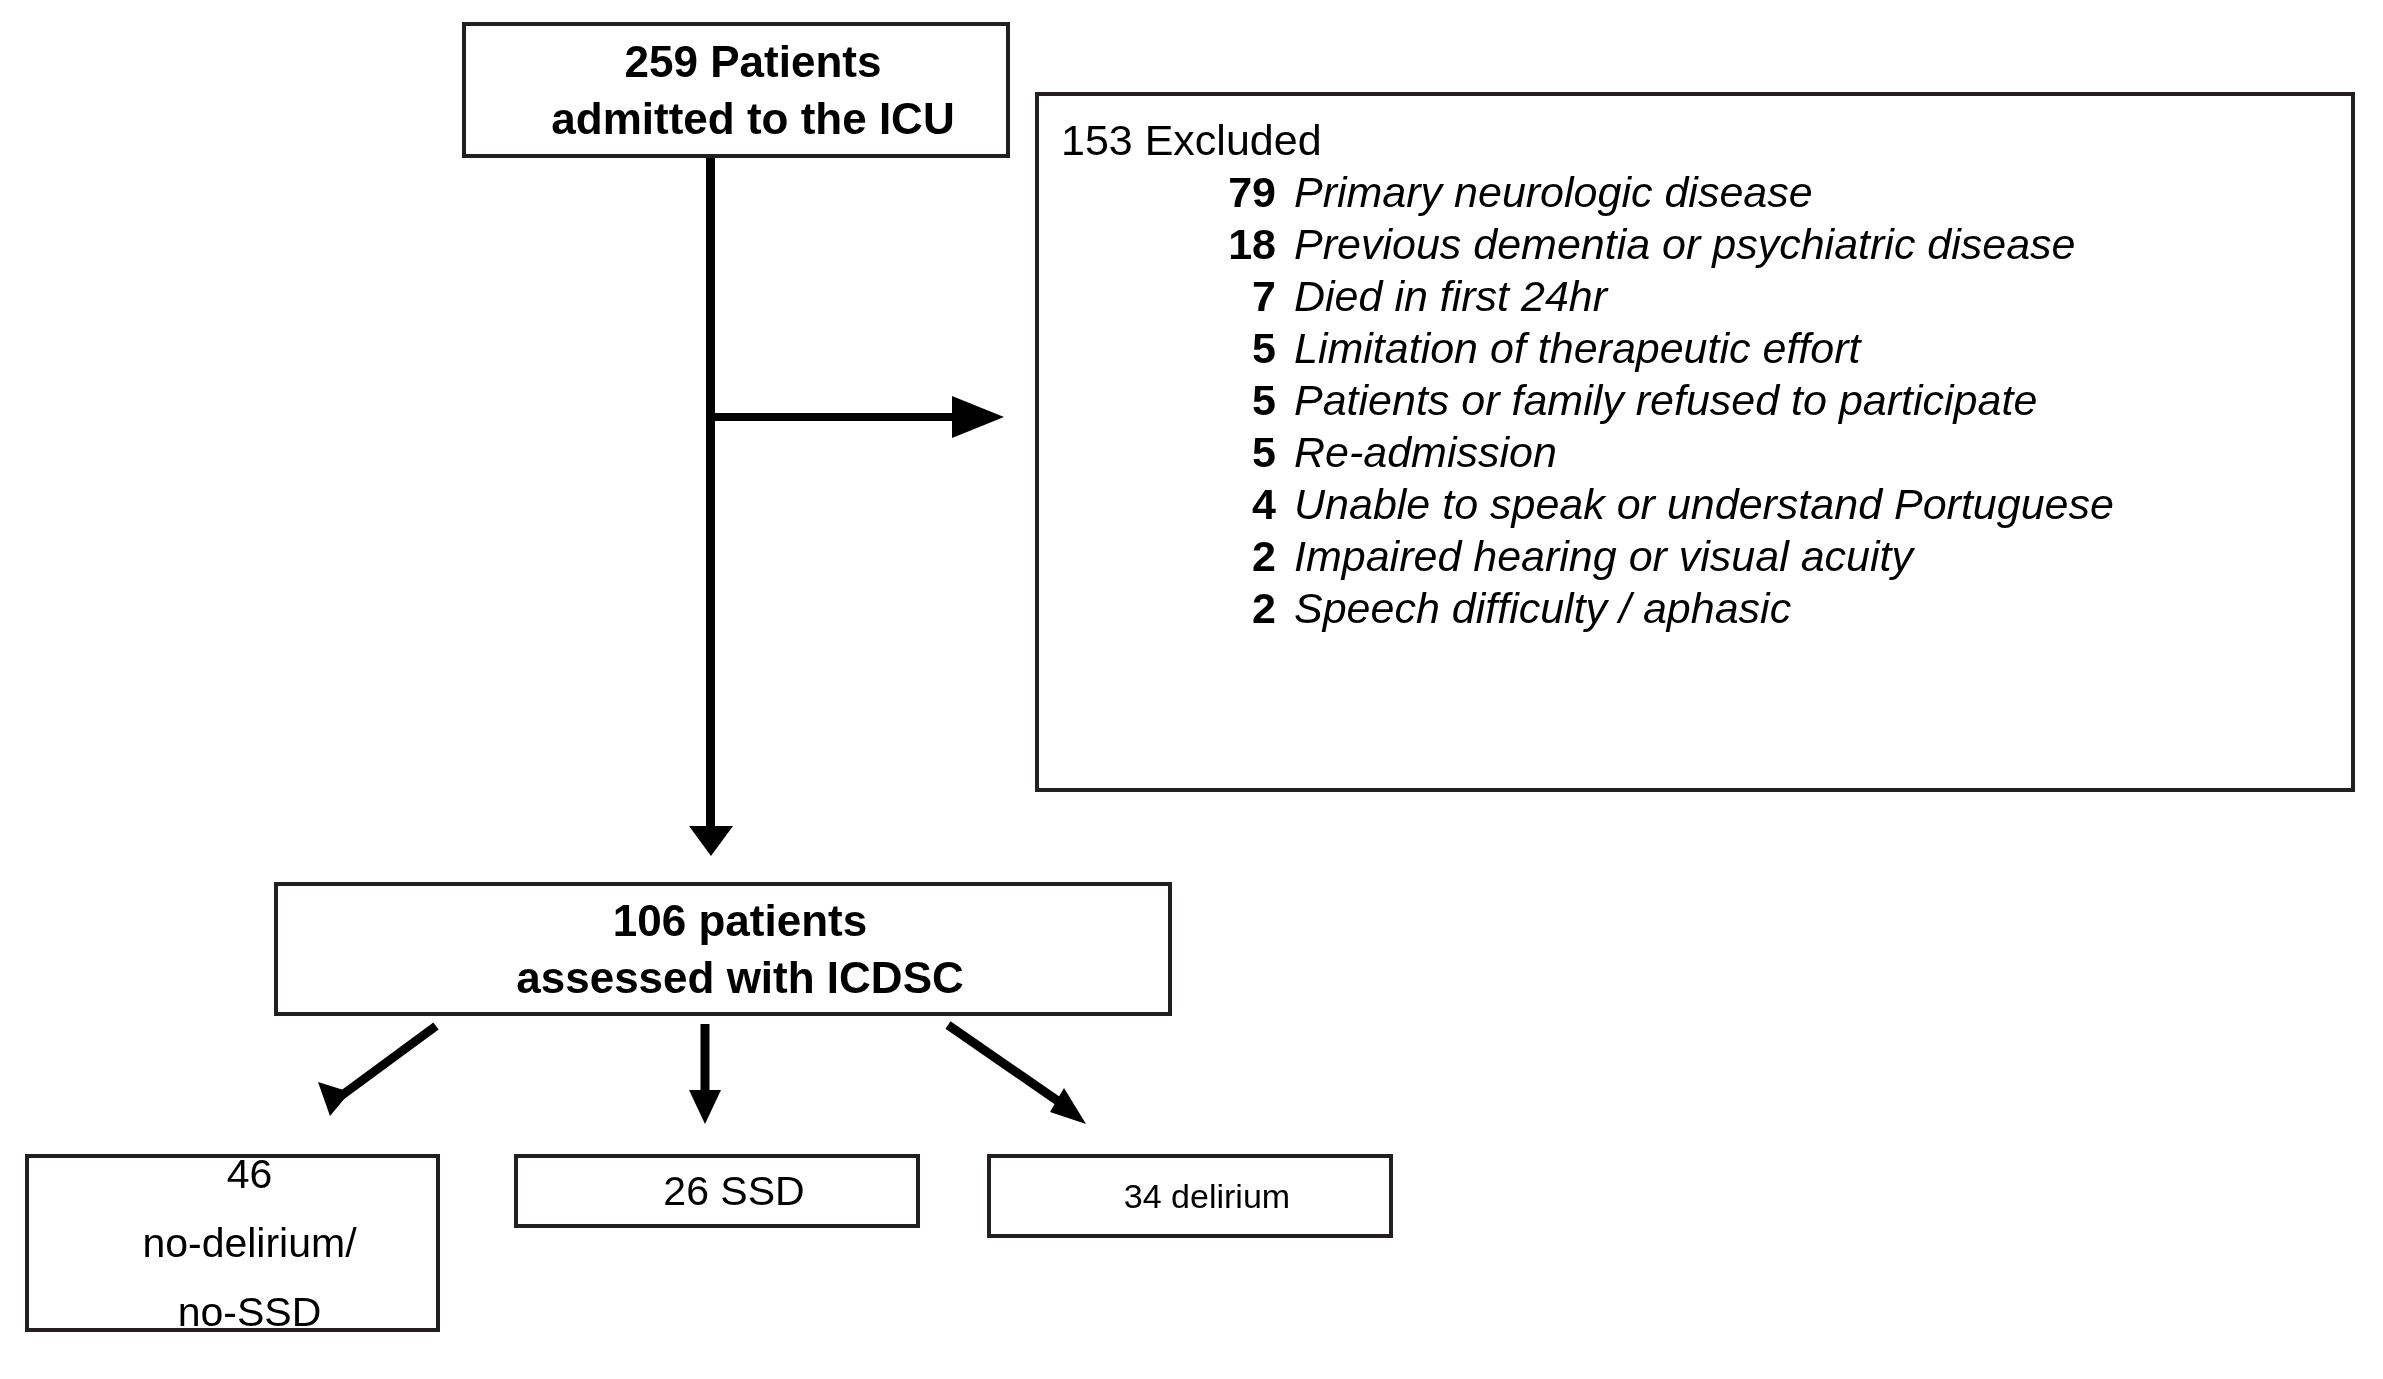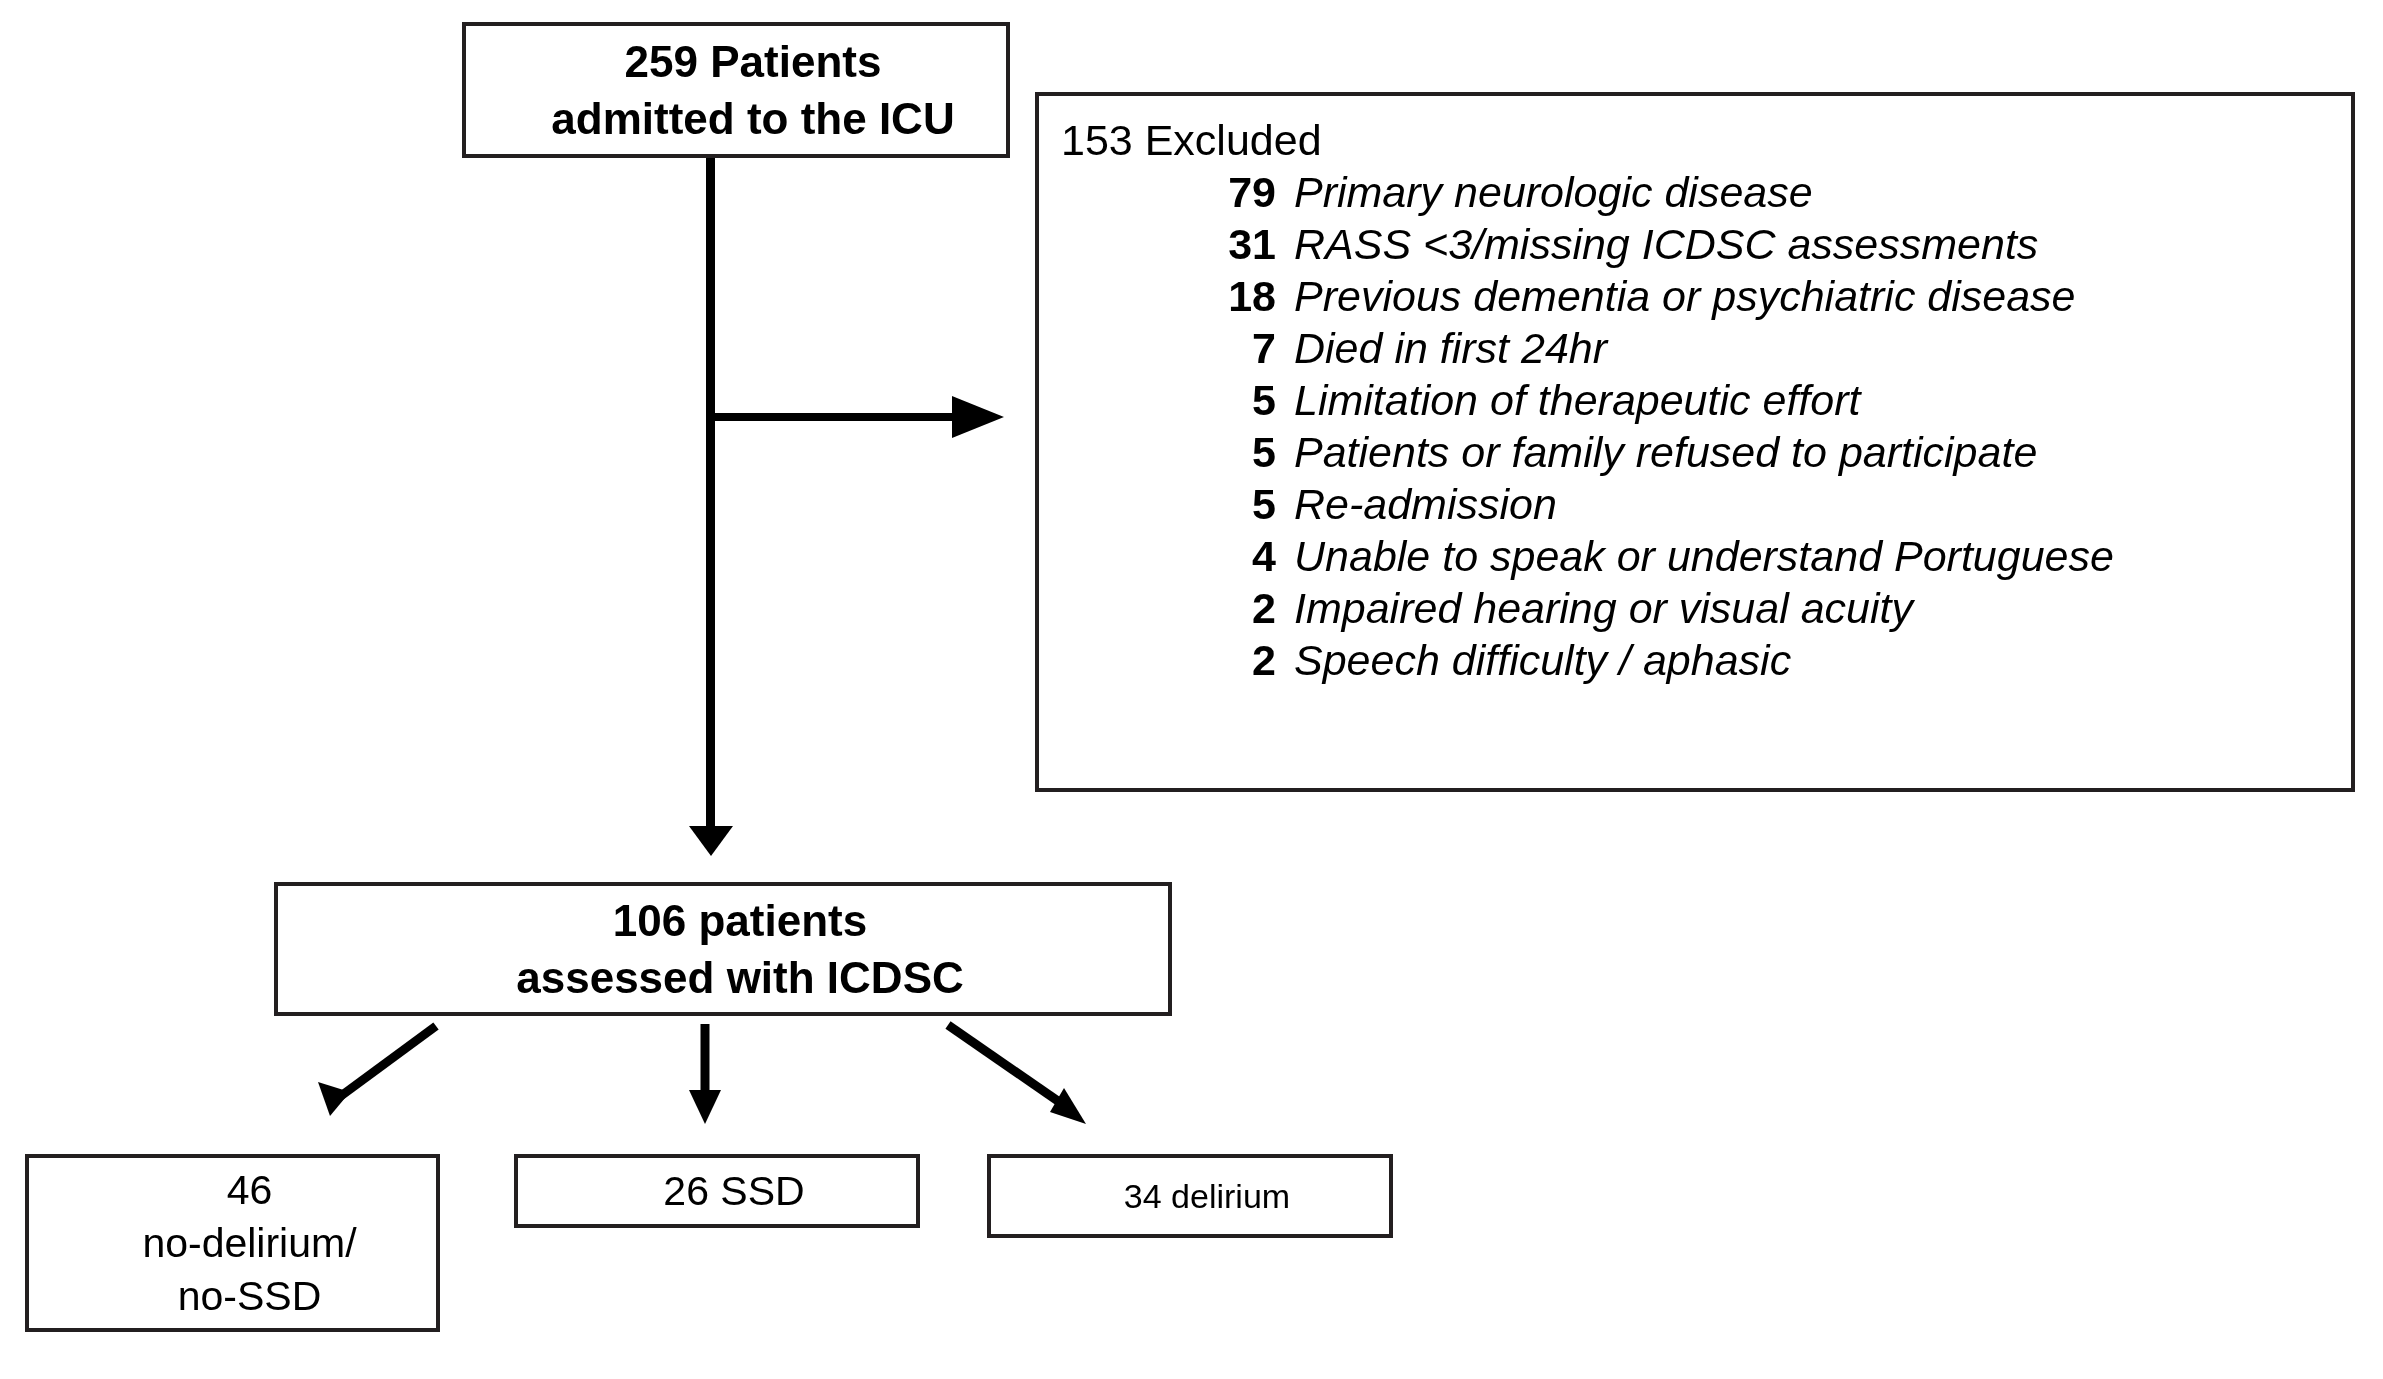--- a/index.html
+++ b/index.html
@@ -58,20 +58,21 @@
     font-size: 44px;
     line-height: 57px;
     font-weight: 700;
   }
 
   #node-nodelirium {
     left: 25px;   top: 1154px;
     width: 415px; height: 178px;
     font-size: 41px;
     line-height: 53px;
+    gap: 16px;
   }
 
   #node-ssd {
     left: 514px;  top: 1154px;
     width: 406px; height: 74px;
     font-size: 41px;
   }
 
   #node-delirium {
     left: 987px;  top: 1154px;
@@ -198,24 +199,20 @@
 
   <div class="fc-box" id="node-excluded">
     <div class="excl-title">153 Excluded</div>
     <div class="excl-list">
 
       <div class="excl-row">
         <span class="excl-num">79</span>
         <span class="excl-label">Primary neurologic disease</span>
       </div>
 
-      <div class="excl-row">
-        <span class="excl-num">31</span>
-        <span class="excl-label">RASS &lt;3/missing ICDSC assessments</span>
-      </div>
 
       <div class="excl-row">
         <span class="excl-num">18</span>
         <span class="excl-label">Previous dementia or psychiatric disease</span>
       </div>
 
       <div class="excl-row">
         <span class="excl-num">7</span>
         <span class="excl-label">Died in first 24hr</span>
       </div>

